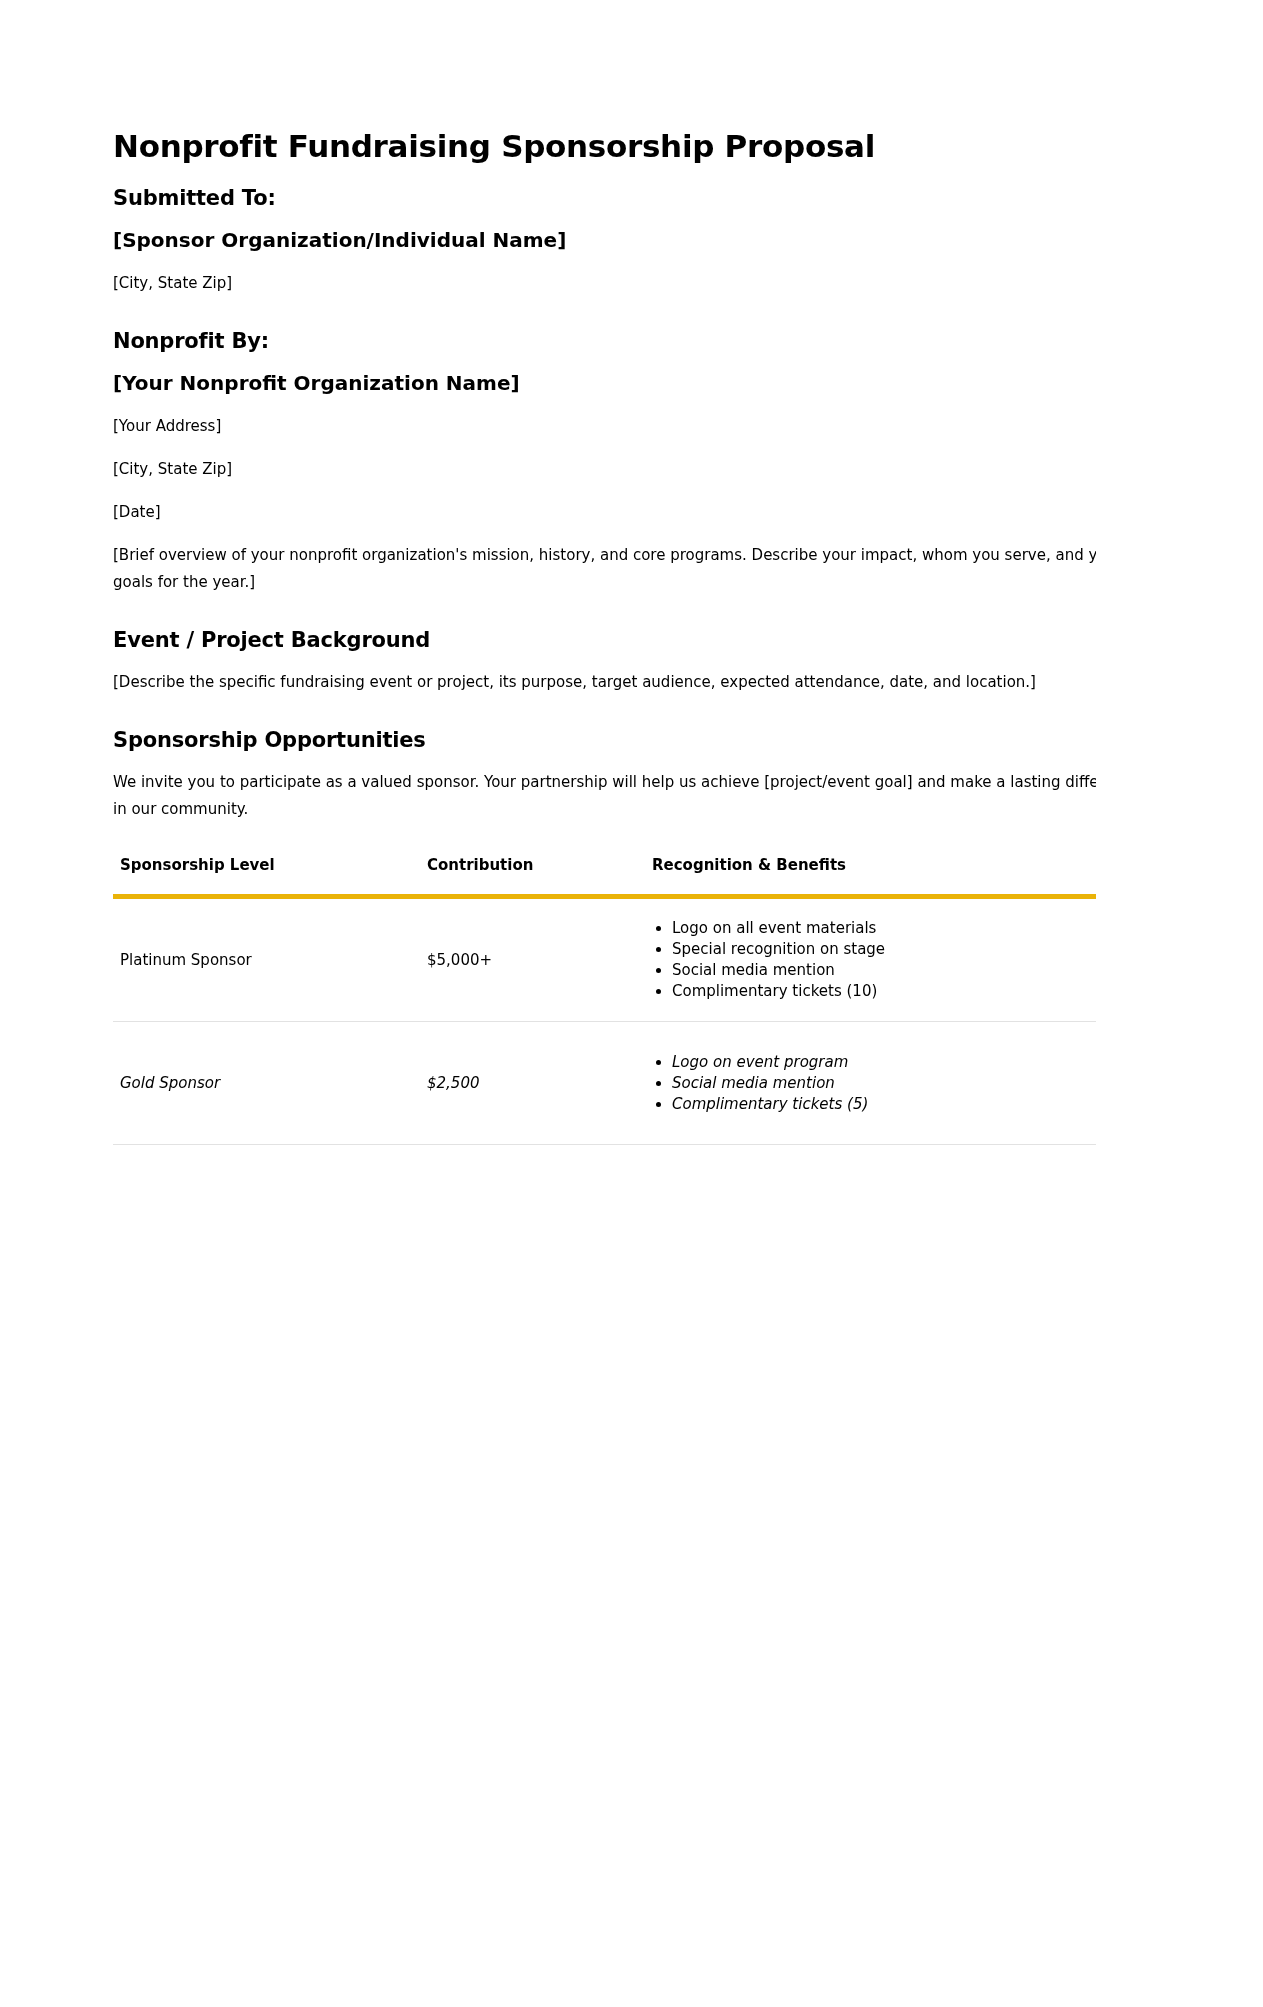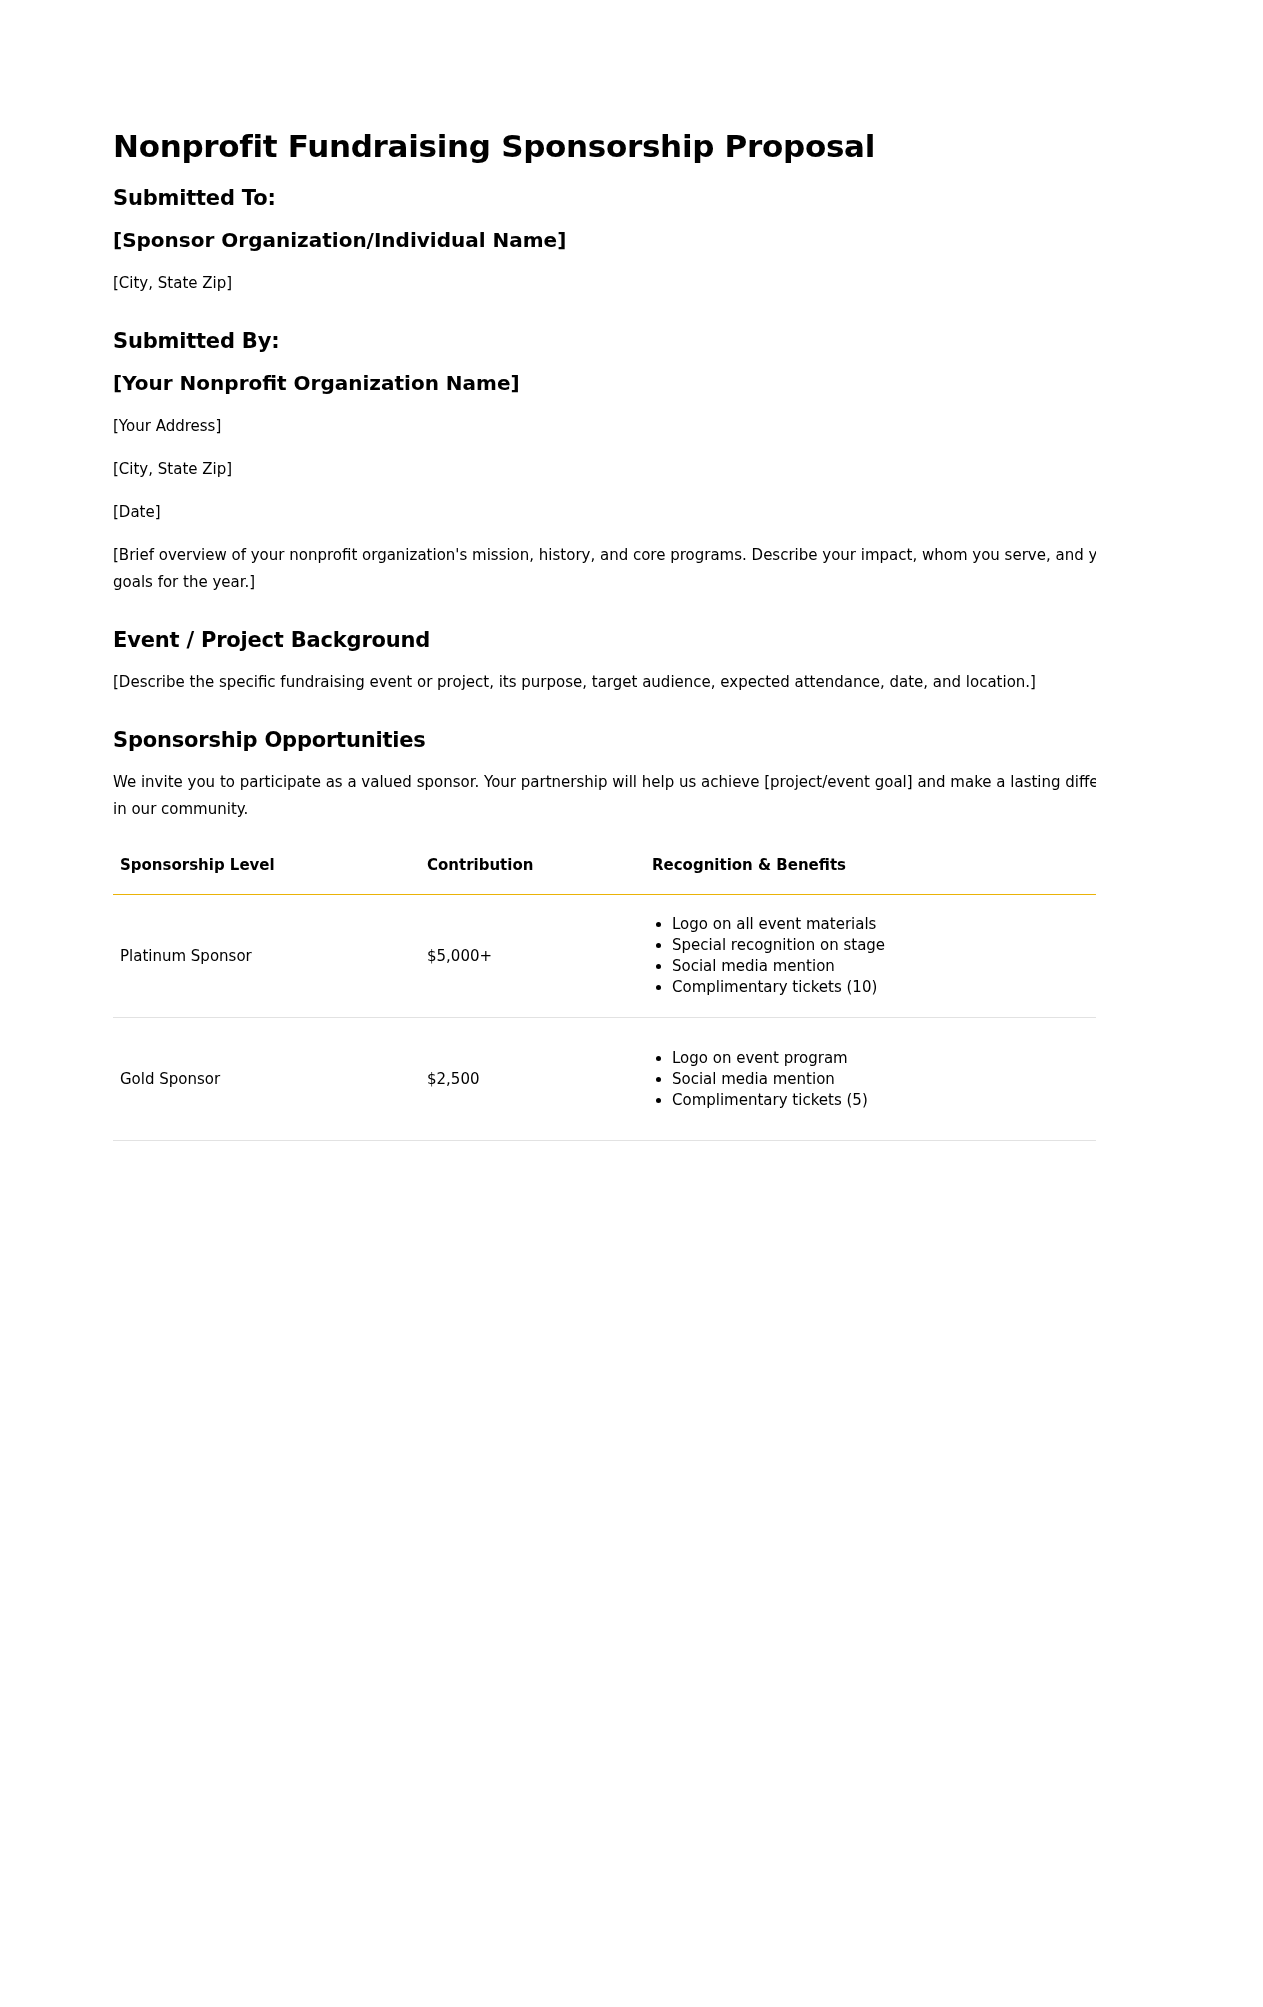--- a/index.html
+++ b/index.html
@@ -56,53 +56,53 @@
     border-collapse: collapse;
     margin-top: 26px;
     font-size: 15px;
     table-layout: fixed;
   }
   th {
     text-align: left;
     font-weight: bold;
     padding: 6px 7px 19px 7px;
     line-height: 20px;
-    border-bottom: 1px solid #eab308;
+    border-bottom: 5px solid #eab308;
   }
   td {
     padding: 12px 7px;
     line-height: 21px;
     vertical-align: middle;
     border-bottom: 1px solid #e2e2e2;
   }
   col.c1 { width: 307px; }
   col.c2 { width: 225px; }
   col.c3 { width: 505px; }
   ul {
     margin: 0;
     padding: 0 0 0 20px;
     list-style: disc;
   }
   ul li { line-height: 21px; }
   tr.row-platinum td { height: 98px; }
-  tr.row-gold td { height: 98px; }
+  tr.row-gold td { height: 98px; font-style: italic; }
 </style>
 </head>
 <body>
 
 <div class="viewport">
   <div class="doc">
 
     <h1>Nonprofit Fundraising Sponsorship Proposal</h1>
 
     <h2 class="first">Submitted To:</h2>
     <p class="strong">[Sponsor Organization/Individual Name]</p>
     <p>[City, State Zip]</p>
 
-    <h2 class="sec">Submitted By:</h2>
+    <h2 class="sec">Nonprofit By:</h2>
     <p class="strong">[Your Nonprofit Organization Name]</p>
     <p>[Your Address]</p>
     <p>[City, State Zip]</p>
 
     <p>[Date]</p>
 
     <p>[Brief overview of your nonprofit organization's mission, history, and core programs. Describe your impact, whom you serve, and your goals for the year.]</p>
 
     <h2 class="sec">Event / Project Background</h2>
     <p>[Describe the specific fundraising event or project, its purpose, target audience, expected attendance, date, and location.]</p>

